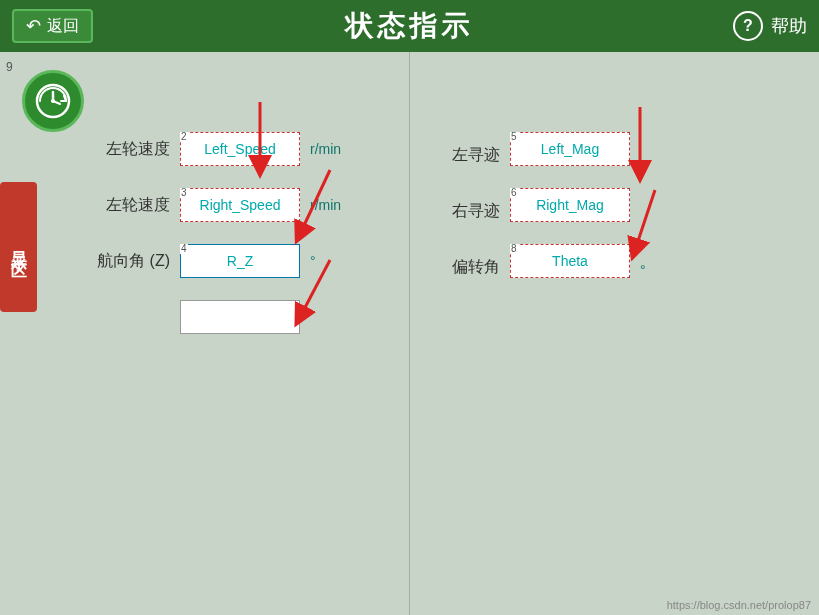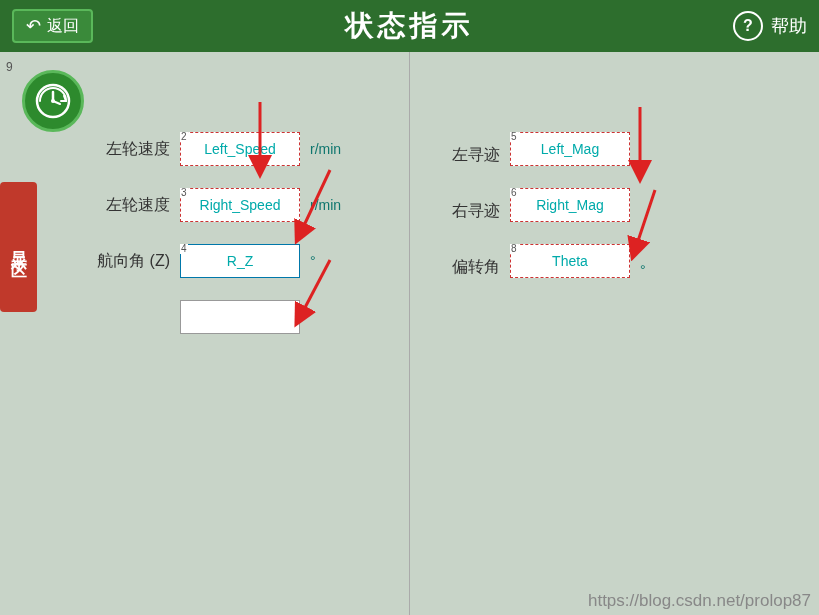--- a/index.html
+++ b/index.html
@@ -190,21 +190,21 @@
       background: white;
       padding: 0 1px;
       line-height: 1;
     }
 
     
     .watermark {
       position: absolute;
       bottom: 4px;
       right: 8px;
-      font-size: 17px;
+      font-size: 11px;
       color: #888;
     }
   </style>
 </head>
 <body>
 
 <div class="screen-id">画面ID:1</div>
 
 <div class="top-bar">
   <div class="back-btn">

